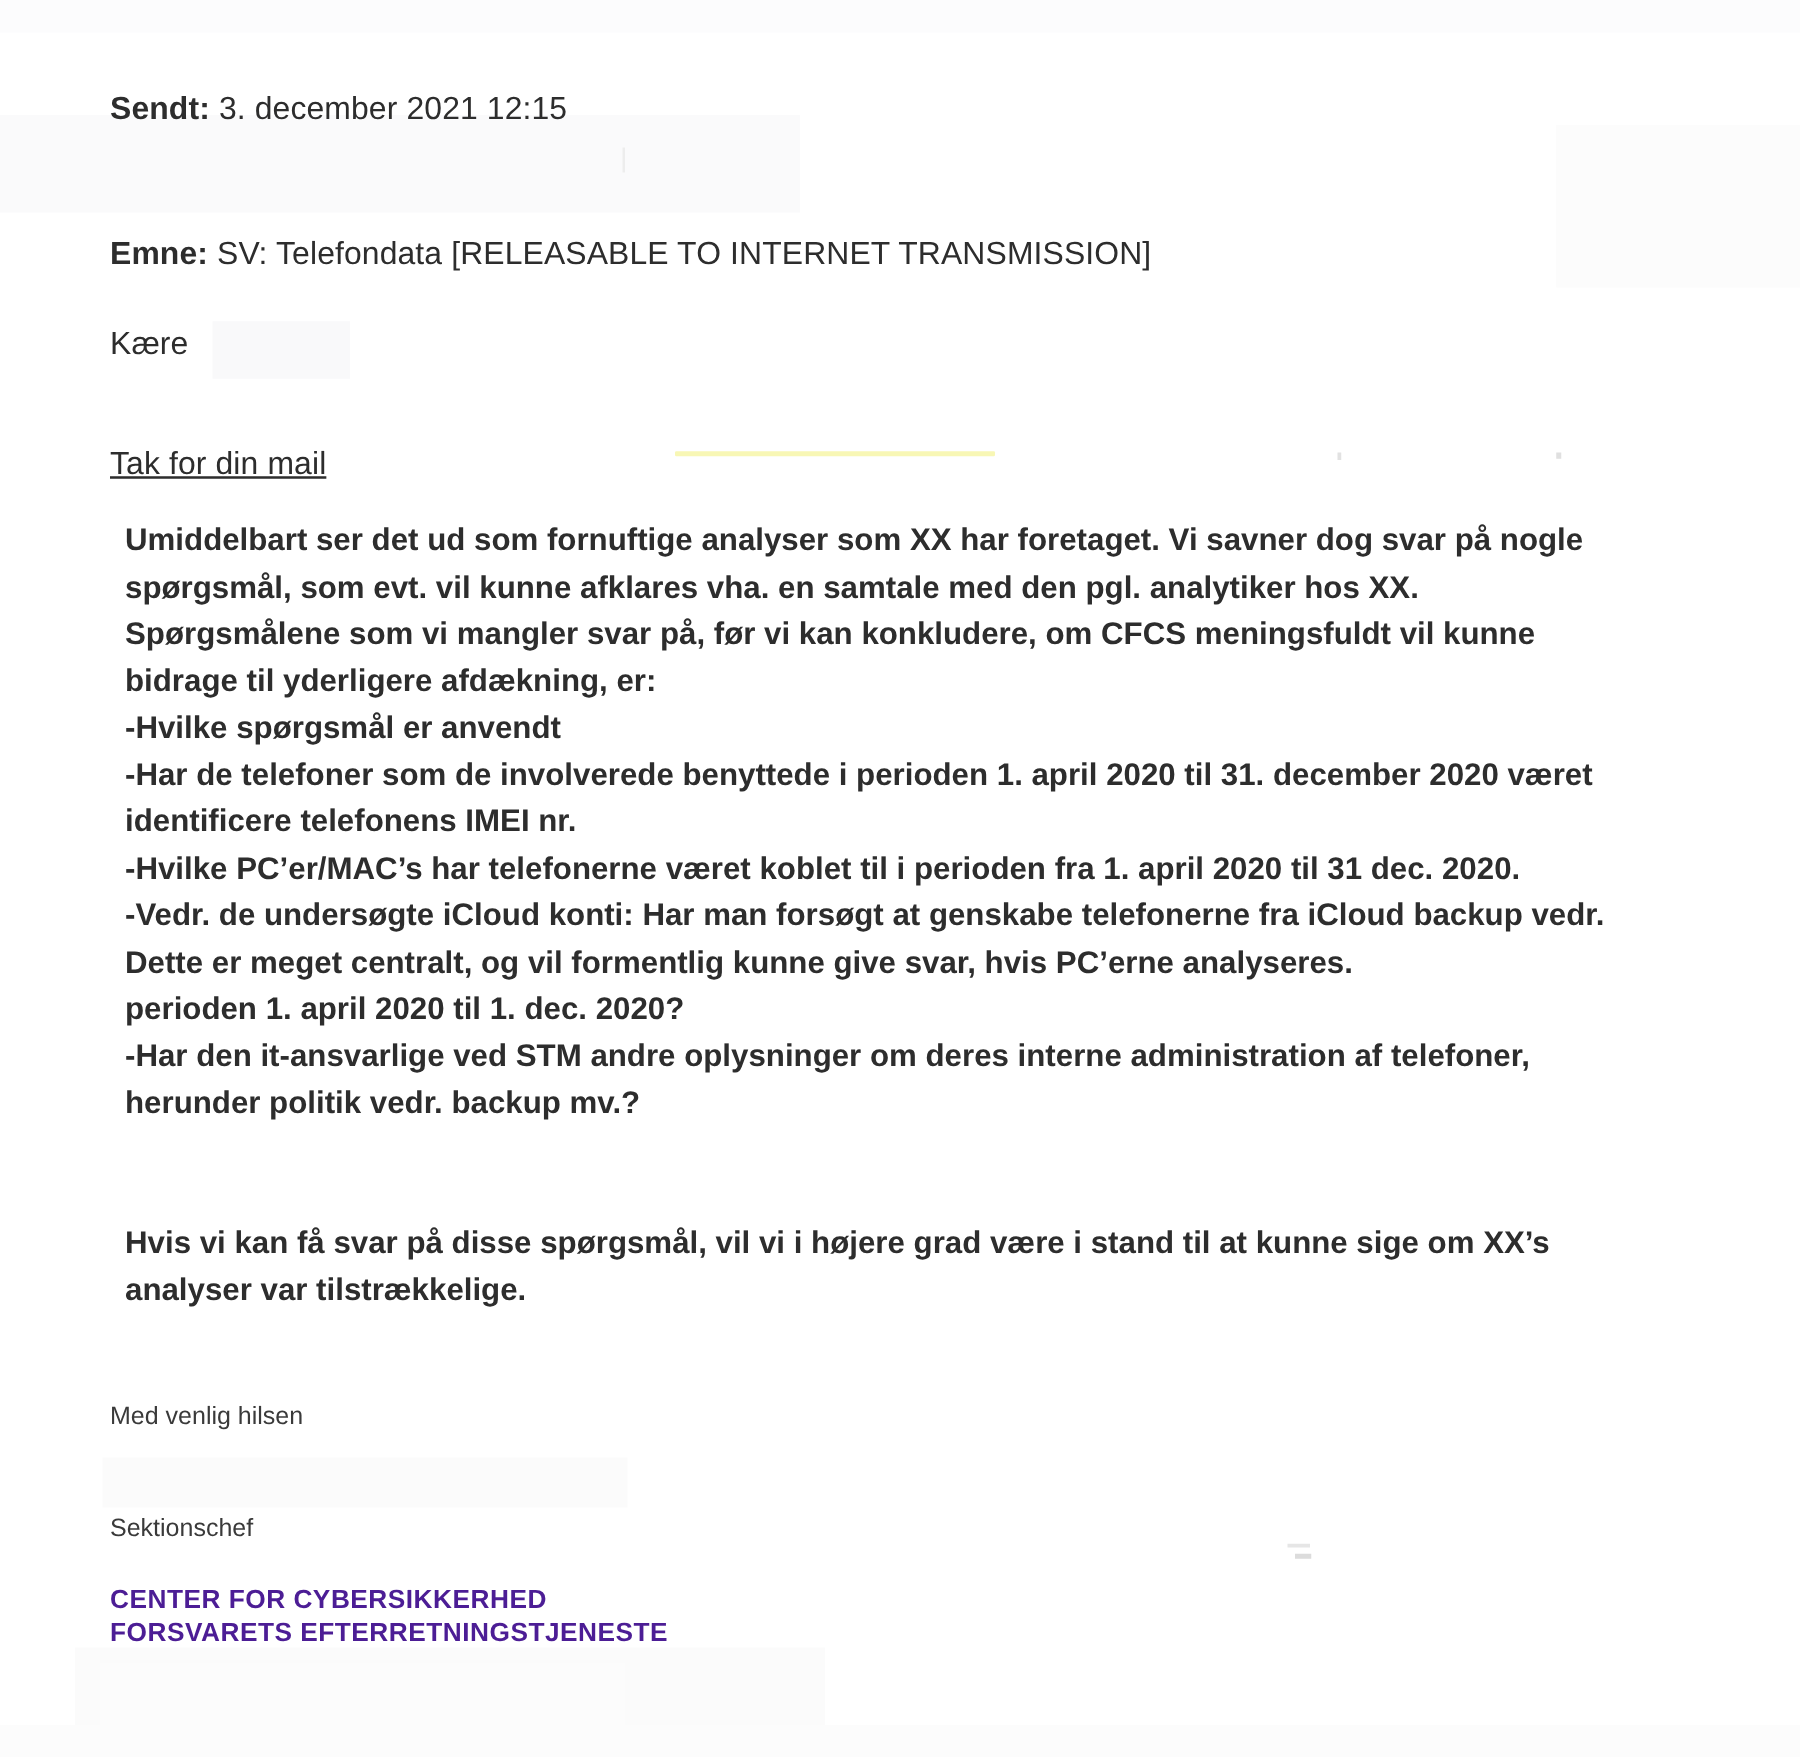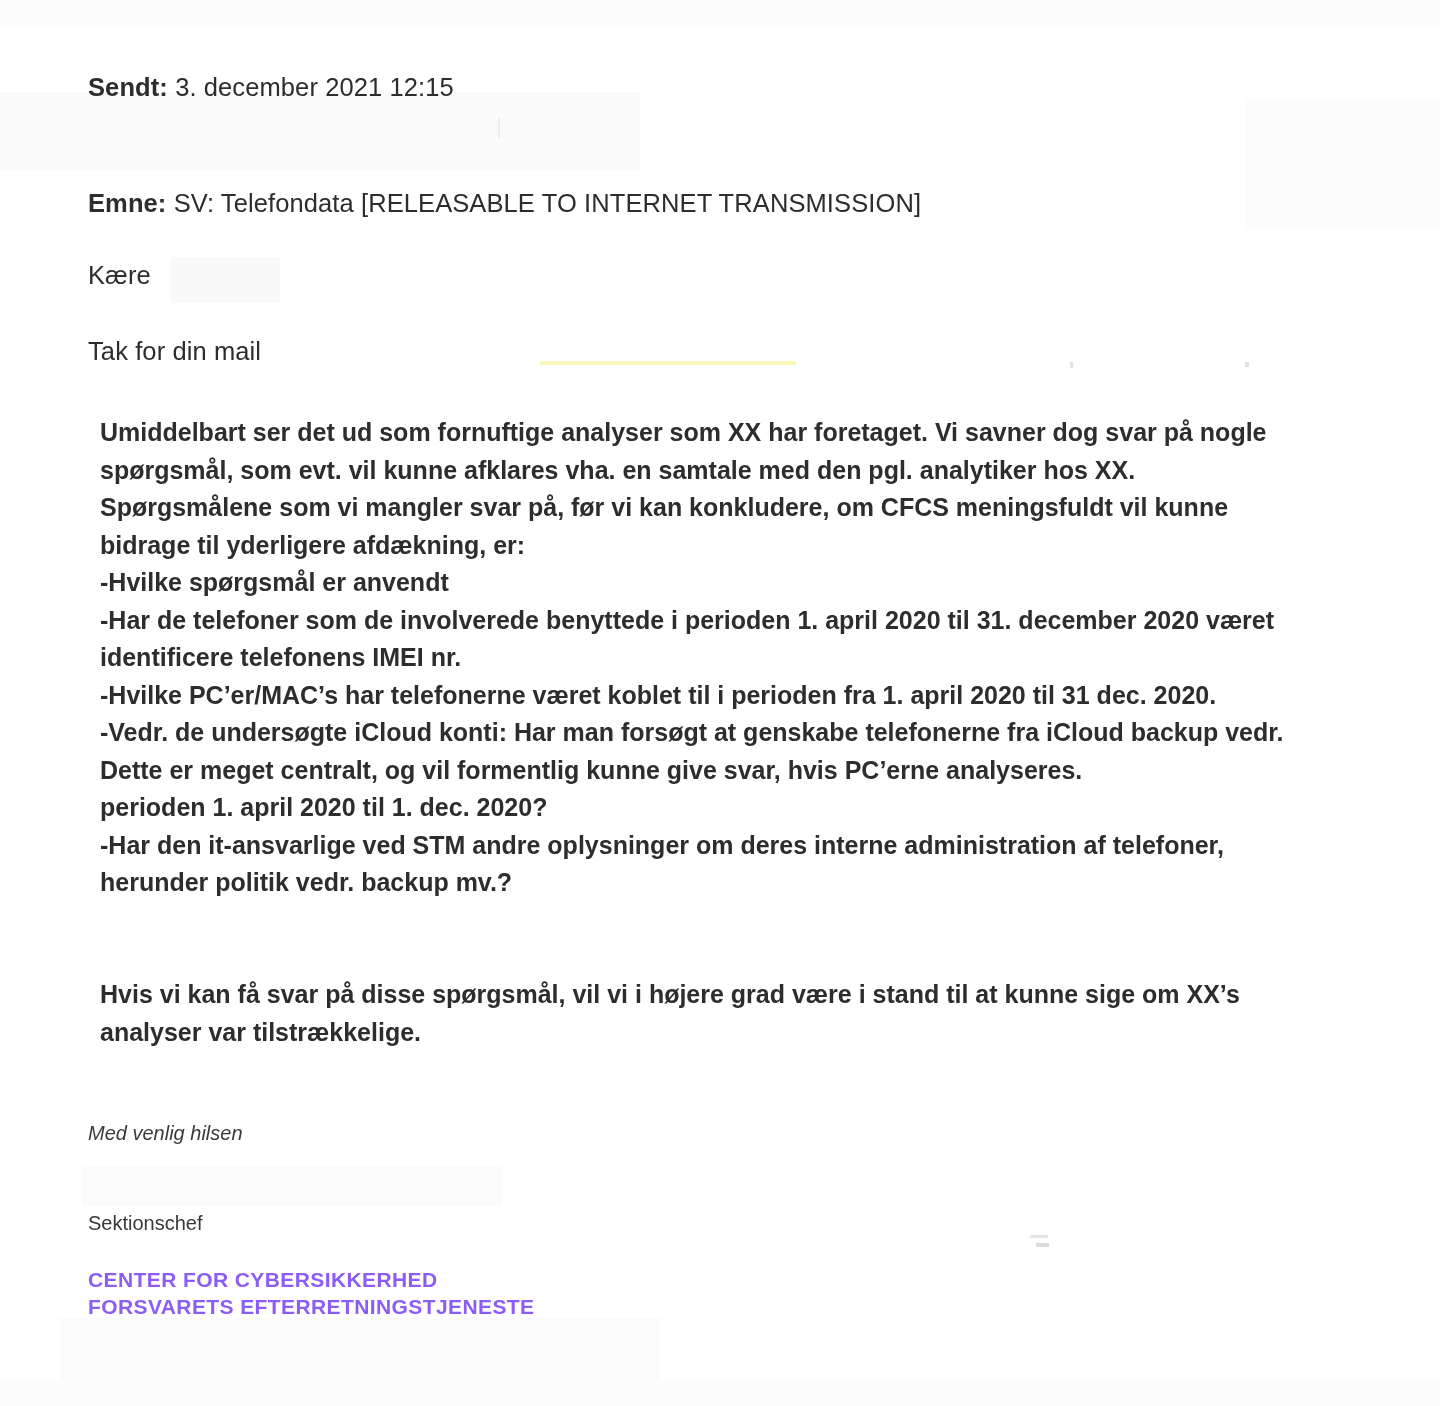--- a/index.html
+++ b/index.html
@@ -104,21 +104,21 @@
     color: #3a3a3a;
     white-space: nowrap;
   }
   .org {
     position: absolute;
     left: 88px;
     font-size: 21px;
     line-height: 27px;
     font-weight: 700;
     letter-spacing: 0.4px;
-    color: #8b5cf6;
+    color: #4c1d95;
     white-space: nowrap;
   }
 </style>
 </head>
 <body>
 
 <div id="page">
 
   <div class="scan-tint t1"></div>
   <div class="scan-tint t2"></div>
@@ -134,21 +134,21 @@
   <div class="line hdr bold-lead" style="top:188px;">
     <span class="lead">Emne:</span>
     <span>SV: Telefondata [RELEASABLE TO INTERNET TRANSMISSION]</span>
   </div>
 
   <div class="line" style="top:260px;">
     <span>Kære</span>
   </div>
   <div class="redaction r-kaere"></div>
 
-  <div class="line" style="top:336px;">
+  <div class="line" style="top:356px;text-decoration:underline;">
     <span>Tak for din mail</span>
   </div>
 
   <div class="highlight-stroke"></div>
 
   <div class="speck s1"></div>
   <div class="speck s2"></div>
   <div class="speck s3"></div>
   <div class="speck s4"></div>
   <div class="speck s5"></div>
@@ -168,21 +168,21 @@
     <p>perioden 1. april 2020 til 1. dec. 2020?</p>
     <p>-Har den it-ansvarlige ved STM andre oplysninger om deres interne administration af telefoner,</p>
     <p>herunder politik vedr. backup mv.?</p>
   </div>
 
   <div class="para" style="top:976px;">
     <p>Hvis vi kan få svar på disse spørgsmål, vil vi i højere grad være i stand til at kunne sige om XX’s</p>
     <p>analyser var tilstrækkelige.</p>
   </div>
 
-  <div class="sig-small" style="top:1120px;font-style:italic;">
+  <div class="sig-small" style="top:1120px;">
     <span>Med venlig hilsen</span>
   </div>
 
   <div class="redaction r-sign"></div>
 
   <div class="sig-small" style="top:1210px;">
     <span>Sektionschef</span>
   </div>
 
   <div class="org" style="top:1266px;">

